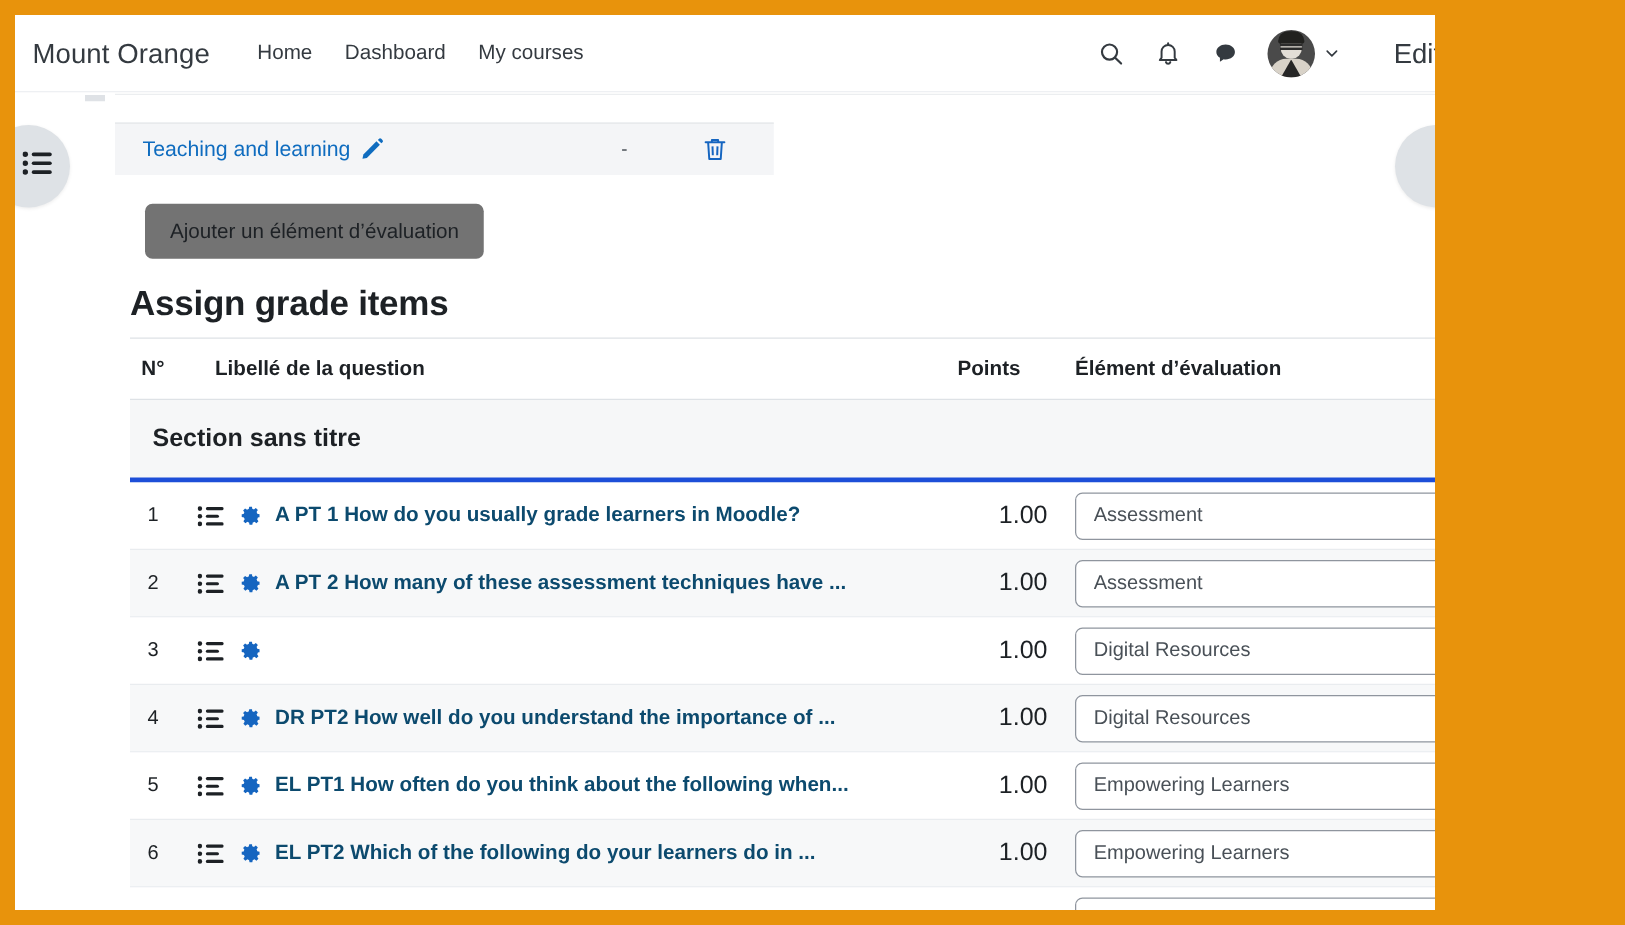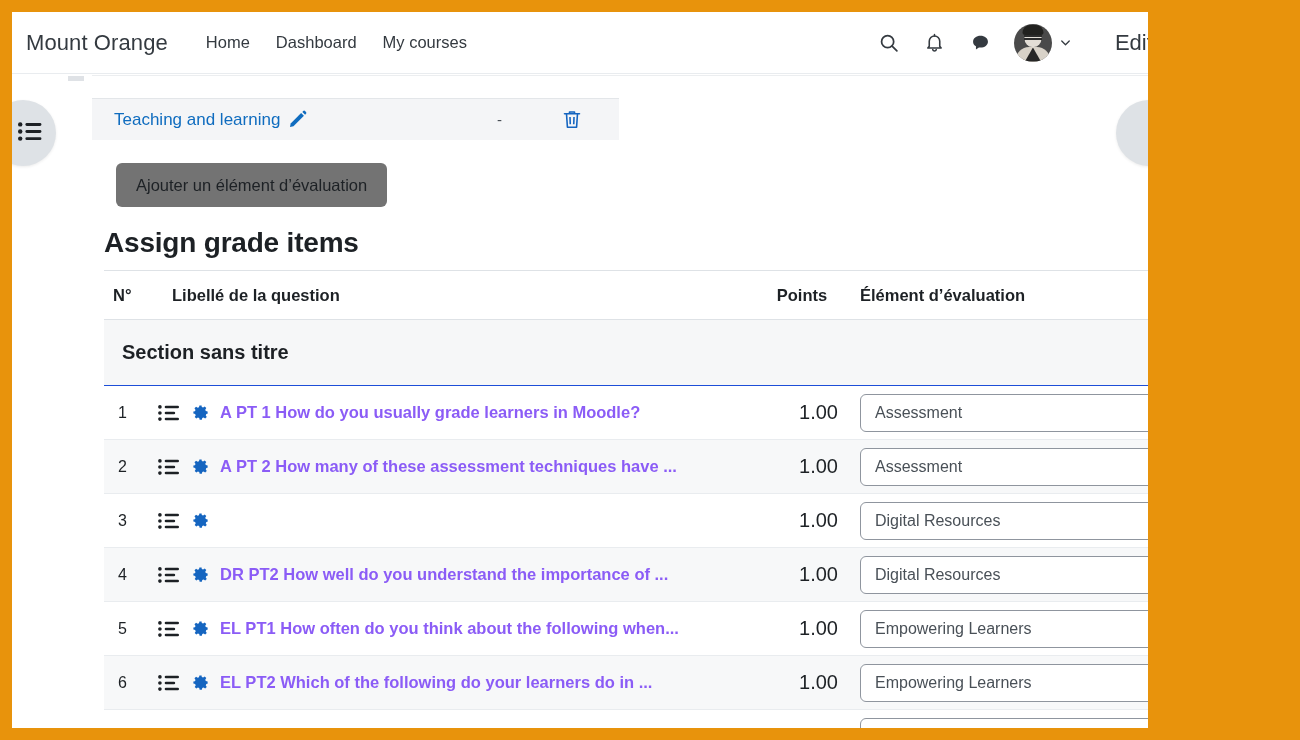--- a/index.html
+++ b/index.html
@@ -183,27 +183,27 @@
     border-top: 1px solid #dee2e6;
     border-bottom: 1px solid #dee2e6;
     background: #fff;
   }
   .th {
     font-size: 16.5px; font-weight: bold; color: #1d2125;
     white-space: nowrap;
   }
   .col-num   { width: 44px; text-align: left; padding-left: 9px; }
   .col-label { flex: 1; padding-left: 24px; }
-  .col-pts   { width: 86px; text-align: center; padding-right: 14px; }
+  .col-pts   { width: 86px; text-align: left; padding-right: 14px; }
   .col-item  { width: 390px; padding-left: 8px; }
 
   .section-row {
     height: 66px; display: flex; align-items: center;
     background: #f6f7f8;
-    border-bottom: 1px solid #1d4ed8;
+    border-bottom: 4px solid #1d4ed8;
   }
   .section-row .section-title {
     font-size: 20px; font-weight: bold; color: #1d2125;
     padding-left: 18px;
   }
 
   .trow {
     display: flex; align-items: center; height: 54px;
     border-bottom: 1px solid #e9ecef;
     background: #ffffff;
@@ -213,21 +213,21 @@
     width: 44px; padding-left: 14px;
     font-size: 16px; color: #1d2125;
   }
   .cell-label {
     flex: 1; display: flex; align-items: center;
     padding-left: 10px; gap: 0; min-width: 0;
   }
   .cell-label .listic { margin-right: 12px; display:flex; cursor:pointer; flex:none; }
   .cell-label .gearic { margin-right: 10px; display:flex; cursor:pointer; flex:none; }
   .cell-label .qtext {
-    font-size: 16.5px; font-weight: bold; color: #8b5cf6;
+    font-size: 16.5px; font-weight: bold; color: #0c4a6e;
     white-space: nowrap; overflow: hidden; text-overflow: clip;
     cursor: pointer;
   }
   .cell-pts {
     width: 86px; text-align: right; padding-right: 14px;
     font-size: 20px; color: #1d2125;
   }
   .cell-item { width: 390px; padding-left: 8px; }
   .gi-select {
     width: 372px; height: 38px;

